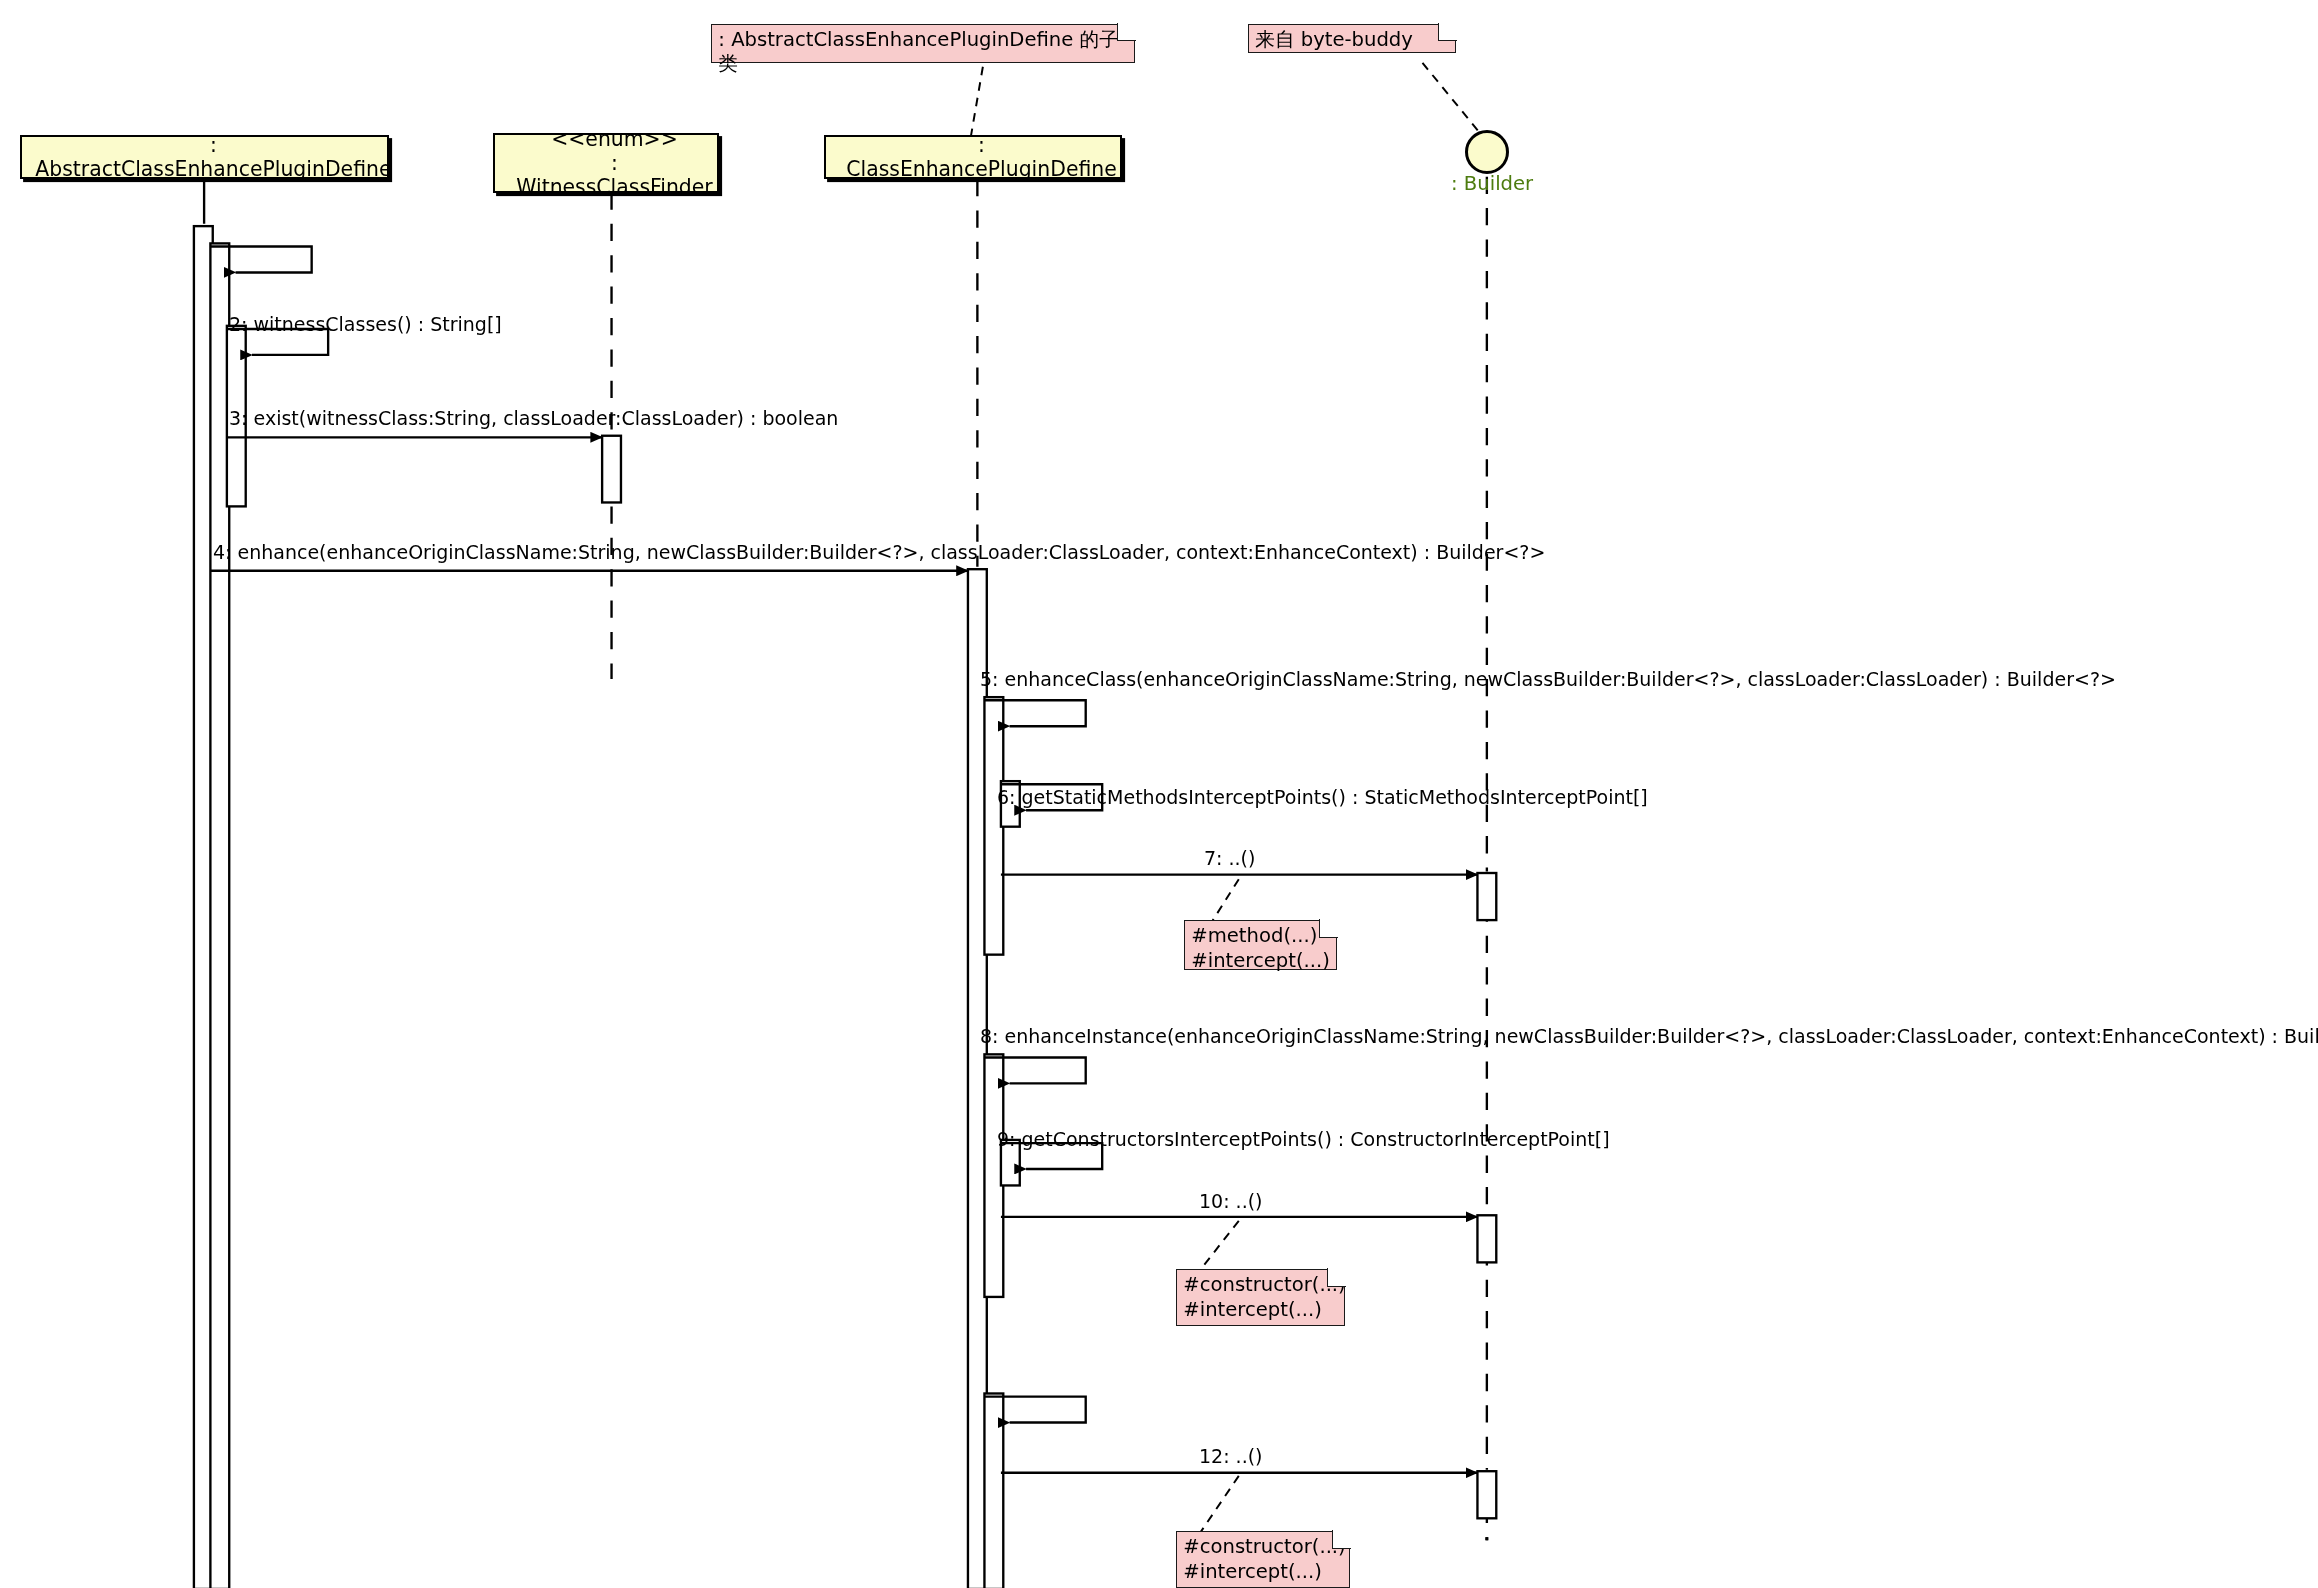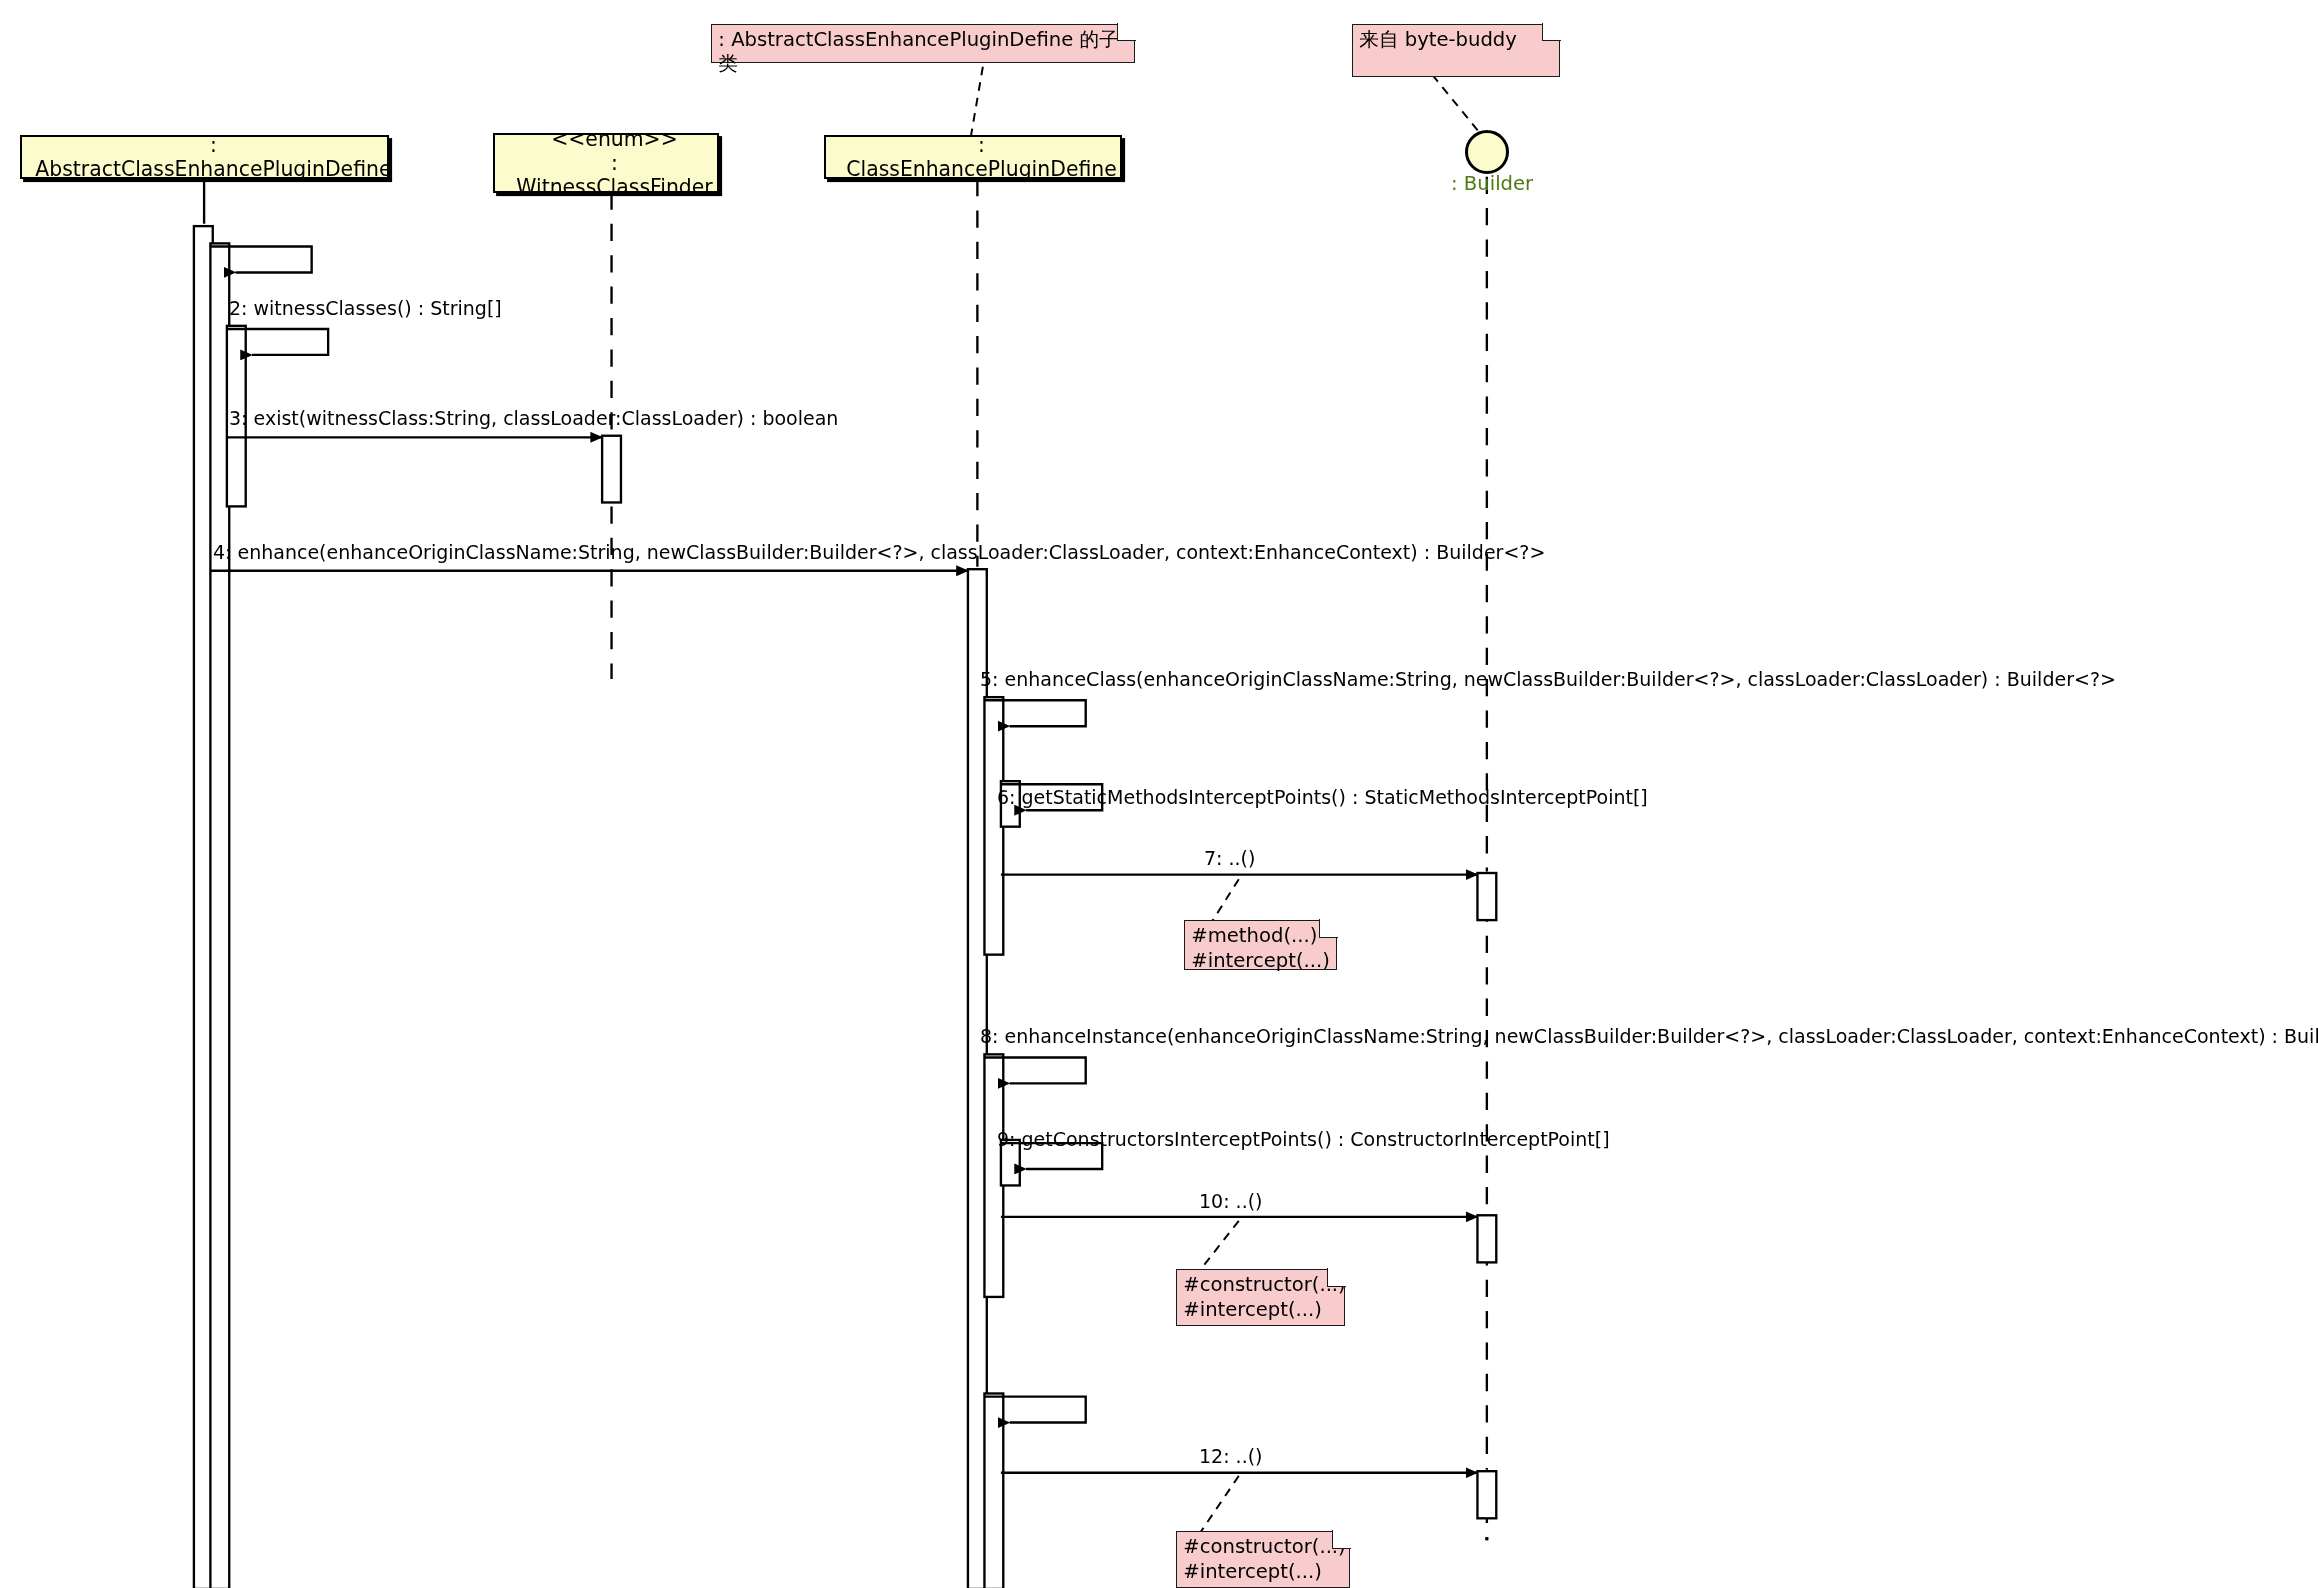--- a/index.html
+++ b/index.html
@@ -184,21 +184,21 @@
     <g>
       <line x1="1894" y1="1958" x2="1894" y2="1962" stroke="#000000" stroke-width="4"></line>
     </g>
   </svg>
 
   <div class="note" style="left:711px; top:23.5px; width:424px; height:39px;">
     <span class="fold"></span>
     <span>: AbstractClassEnhancePluginDefine 的子类</span>
   </div>
 
-  <div class="note" style="left:1352px; top:23.5px; width:208px; height:53px;">
+  <div class="note" style="left:1248px; top:23.5px; width:208px; height:29px;">
     <span class="fold"></span>
     <span>来自 byte-buddy</span>
   </div>
 
   <div class="obj-box" style="left:20.4px; top:135px; width:369px; height:44px;">
     <span>: AbstractClassEnhancePluginDefine</span>
   </div>
 
   <div class="obj-box" style="left:493px; top:133px; width:226px; height:60px;">
     <span>&lt;&lt;enum&gt;&gt;</span>
@@ -206,21 +206,21 @@
   </div>
 
   <div class="obj-box" style="left:824px; top:135px; width:298px; height:44px;">
     <span>: ClassEnhancePluginDefine</span>
   </div>
 
   <div class="circle-actor" style="left:1465px; top:130px; width:38px; height:38px;"></div>
   <div class="actor-label" style="left:1451px; top:172px;">: Builder</div>
 
 
-  <div class="lbl msg-label" style="left:229px; top:298px;">2: witnessClasses() : String[]</div>
+  <div class="lbl msg-label" style="left:229px; top:314px;">2: witnessClasses() : String[]</div>
 
   <div class="lbl msg-label" style="left:229px; top:408px;">3: exist(witnessClass:String, classLoader:ClassLoader) : boolean</div>
 
   <div class="lbl msg-label" style="left:213px; top:542px;">4: enhance(enhanceOriginClassName:String, newClassBuilder:Builder&lt;?&gt;, classLoader:ClassLoader, context:EnhanceContext) : Builder&lt;?&gt;</div>
 
   <div class="lbl msg-label" style="left:980px; top:669px;">5: enhanceClass(enhanceOriginClassName:String, newClassBuilder:Builder&lt;?&gt;, classLoader:ClassLoader) : Builder&lt;?&gt;</div>
 
   <div class="lbl msg-label" style="left:997px; top:752px;margin-top:35px;">6: getStaticMethodsInterceptPoints() : StaticMethodsInterceptPoint[]</div>
 
   <div class="lbl msg-label" style="left:1204px; top:848px;">7: ..()</div>

